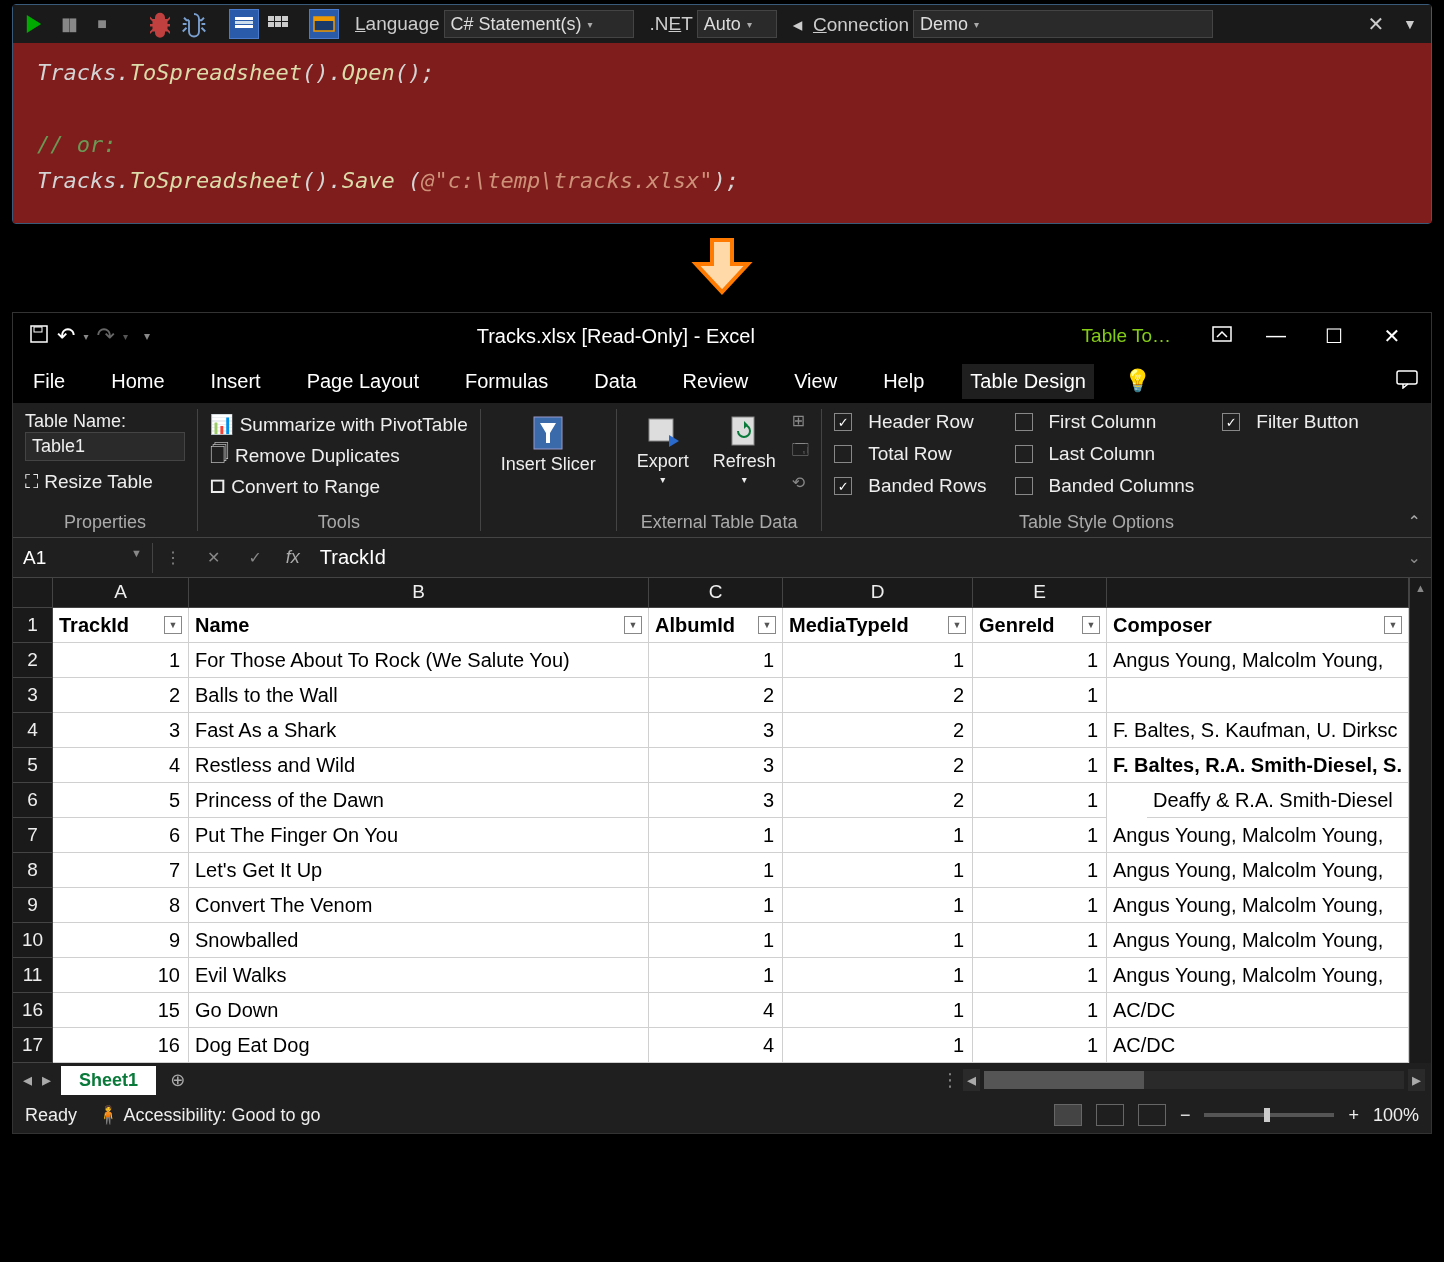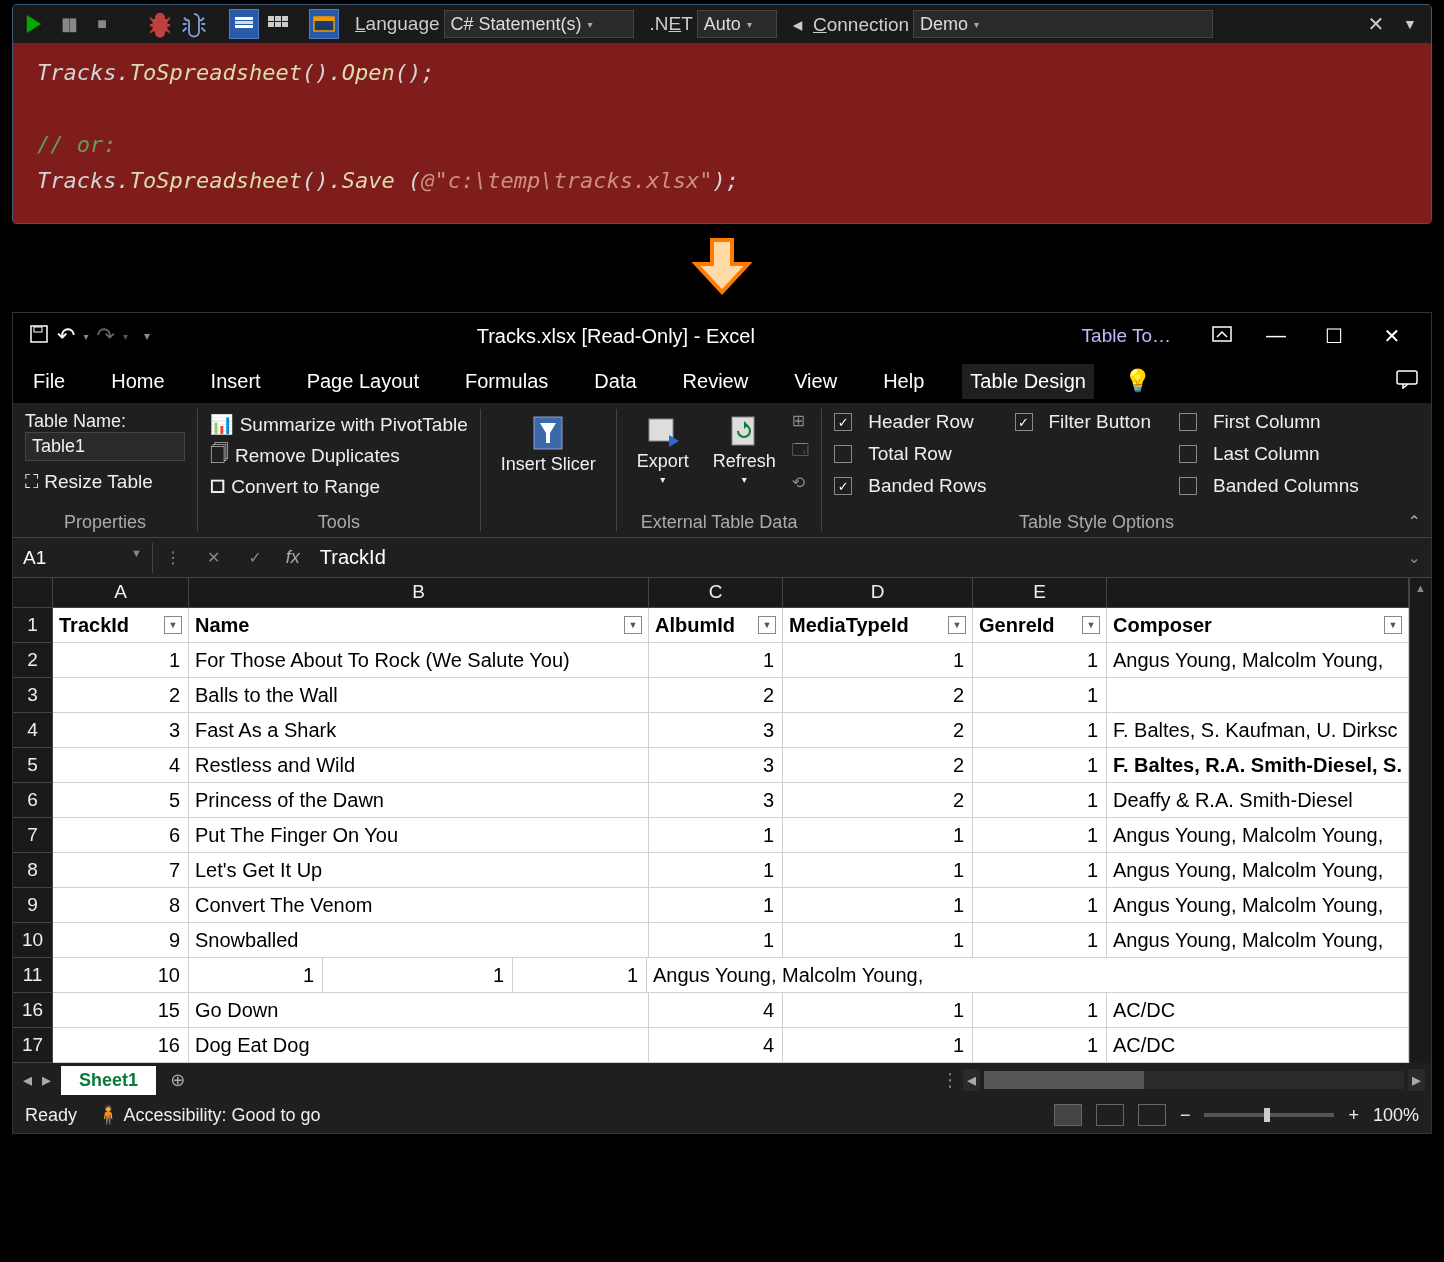--- a/index.html
+++ b/index.html
@@ -21,21 +21,21 @@
   .code-area .comment { color: #6a9955; }
   .code-area .string { color: #ce9178; }
   
   .arrow-down { text-align:center; margin: 10px 0; }
   
   
   .excel-window { margin: 0 12px; border: 1px solid #333; background:#1f1f1f; }
   .excel-titlebar { display:flex; align-items:center; height: 46px; background:#000; color:#fff; font-size:20px; }
   .qat { display:flex; gap:8px; align-items:center; padding-left:16px;}
   .excel-title { flex:1; text-align:center; font-size:20px;}
-  .table-tools { color:#c4b5fd; font-size:19px; padding-right: 40px;}
+  .table-tools { color:#84cc16; font-size:19px; padding-right: 40px;}
   .win-btns { display:flex; gap:12px; padding-right:16px;}
   .win-btn { width:46px; text-align:center; color:#fff; font-size:20px;}
   
   .excel-tabs { display:flex; align-items:center; height:44px; background:#000; color:#fff; font-size:20px; padding: 0 12px; gap:30px;}
   .excel-tab { padding: 6px 8px;}
   .excel-tab.active { background:#1f1f1f; }
   
   .ribbon { display:flex; background:#1f1f1f; height: 135px; border-bottom:1px solid #444; position:relative;}
   .ribbon-group { padding: 8px 12px 4px 12px; display:flex; flex-direction:column; }
   .ribbon-group-label { text-align:center; color:#aaa; font-size:18px; margin-top:auto;}
@@ -288,36 +288,36 @@
               <span class="chk-box"></span>
               <span>Total Row</span>
             </label>
           <label class="chk">
               <span class="chk-box checked"></span>
               <span>Banded Rows</span>
             </label>
         </div>
         <div style="display:flex;flex-direction:column;gap:10px">
           <label class="chk">
+              <span class="chk-box"></span>
+              <span>First Column</span>
+            </label>
+          <label class="chk">
+              <span class="chk-box"></span>
+              <span>Last Column</span>
+            </label>
+          <label class="chk">
+              <span class="chk-box"></span>
+              <span>Banded Columns</span>
+            </label>
+        </div>
+        <div style="display:flex;flex-direction:column;gap:10px">
+          <label class="chk">
               <span class="chk-box checked"></span>
               <span>Filter Button</span>
-            </label>
-        </div>
-        <div style="display:flex;flex-direction:column;gap:10px">
-          <label class="chk">
-              <span class="chk-box"></span>
-              <span>First Column</span>
-            </label>
-          <label class="chk">
-              <span class="chk-box"></span>
-              <span>Last Column</span>
-            </label>
-          <label class="chk">
-              <span class="chk-box"></span>
-              <span>Banded Columns</span>
             </label>
         </div>
       </div>
       <div class="ribbon-group-label">Table Style Options</div>
     </div>
     <div class="collapse-ribbon">⌃</div>
   </div>
 
   <div class="name-box-row">
     <div class="name-box">
@@ -419,21 +419,21 @@
                 <div class="cell num" style="width: 190px;">2</div>
                 <div class="cell num" style="width: 134px;">1</div>
                 <div class="cell" style="flex: 1 1 0%; font-weight: bold;">F. Baltes, R.A. Smith-Diesel, S.</div>
               </div>
               <div class="row">
                 <div class="cell num" style="width: 136px;">5</div>
                 <div class="cell" style="width: 460px;">Princess of the Dawn</div>
                 <div class="cell num" style="width: 134px;">3</div>
                 <div class="cell num" style="width: 190px;">2</div>
                 <div class="cell num" style="width: 134px;">1</div>
-                <div class="cell" style="flex: 1 1 0%;">Deaffy &amp; R.A. Smith-Diesel</div>
+                <div class="cell" style="flex: 1 1 0%; margin-left: 40px;">Deaffy &amp; R.A. Smith-Diesel</div>
               </div>
               <div class="row">
                 <div class="cell num" style="width: 136px;">6</div>
                 <div class="cell" style="width: 460px;">Put The Finger On You</div>
                 <div class="cell num" style="width: 134px;">1</div>
                 <div class="cell num" style="width: 190px;">1</div>
                 <div class="cell num" style="width: 134px;">1</div>
                 <div class="cell" style="flex: 1 1 0%;">Angus Young, Malcolm Young,</div>
               </div>
               <div class="row">
@@ -455,20 +455,21 @@
               <div class="row">
                 <div class="cell num" style="width: 136px;">9</div>
                 <div class="cell" style="width: 460px;">Snowballed</div>
                 <div class="cell num" style="width: 134px;">1</div>
                 <div class="cell num" style="width: 190px;">1</div>
                 <div class="cell num" style="width: 134px;">1</div>
                 <div class="cell" style="flex: 1 1 0%;">Angus Young, Malcolm Young,</div>
               </div>
               <div class="row">
                 <div class="cell num" style="width: 136px;">10</div>
+                <div class="cell" style="width: 460px;">Evil Walks</div>
                 <div class="cell num" style="width: 134px;">1</div>
                 <div class="cell num" style="width: 190px;">1</div>
                 <div class="cell num" style="width: 134px;">1</div>
                 <div class="cell" style="flex: 1 1 0%;">Angus Young, Malcolm Young,</div>
               </div>
               <div class="row">
                 <div class="cell num" style="width: 136px;">15</div>
                 <div class="cell" style="width: 460px;">Go Down</div>
                 <div class="cell num" style="width: 134px;">4</div>
                 <div class="cell num" style="width: 190px;">1</div>

